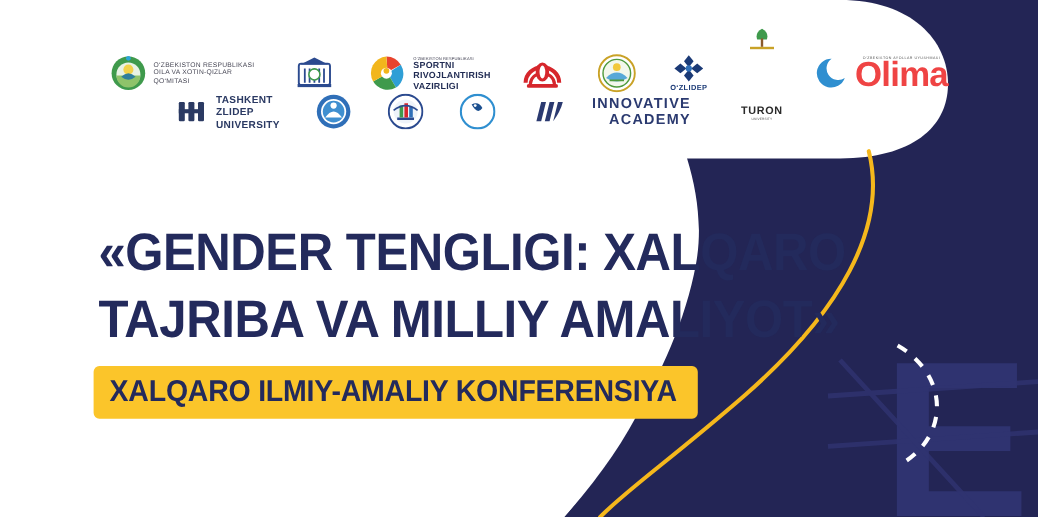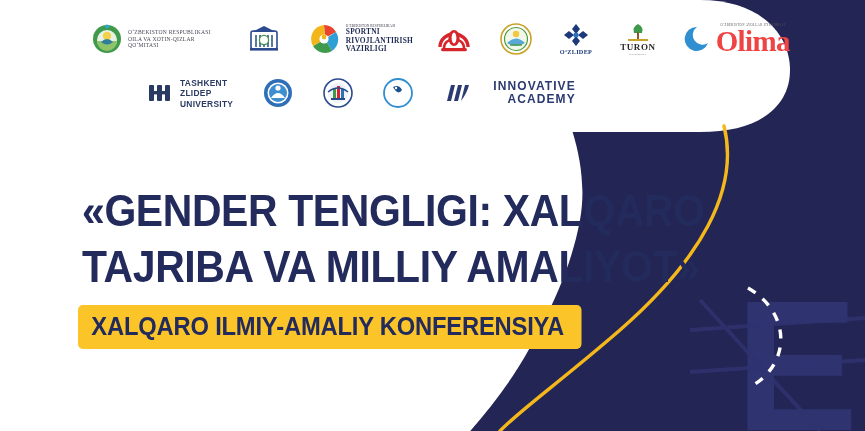--- a/index.html
+++ b/index.html
@@ -35,21 +35,21 @@
     width: 790px;
     height: 128px;
     z-index: 5;
     pointer-events: none;
   }
   .logo-row {
     position: absolute;
     display: flex;
     align-items: center;
   }
-  .logo-row-1 { left: 92px; top: 22px; gap: 28px; font-family: Liberation Serif, serif; }
+  .logo-row-1 { left: 92px; top: 22px; gap: 28px; }
   .logo-row-2 { left: 148px; top: 78px; gap: 30px; }
 
   .logo {
     display: flex;
     align-items: center;
     gap: 6px;
   }
   .logo-mark {
     flex: 0 0 auto;
     display: block;
@@ -85,20 +85,21 @@
     color: #1b3a76;
     letter-spacing: .3px;
     text-align: center;
   }
   .t-turon-name {
     font-size: 9px;
     font-weight: bold;
     color: #2a2a2a;
     letter-spacing: .6px;
     text-align: left;
+    margin-top: 45px;
   }
   .t-turon-sub {
     font-size: 2.7px;
     color: #555;
     text-align: center;
     letter-spacing: .1px;
   }
   .t-olima {
     font-size: 29px;
     font-weight: bold;

